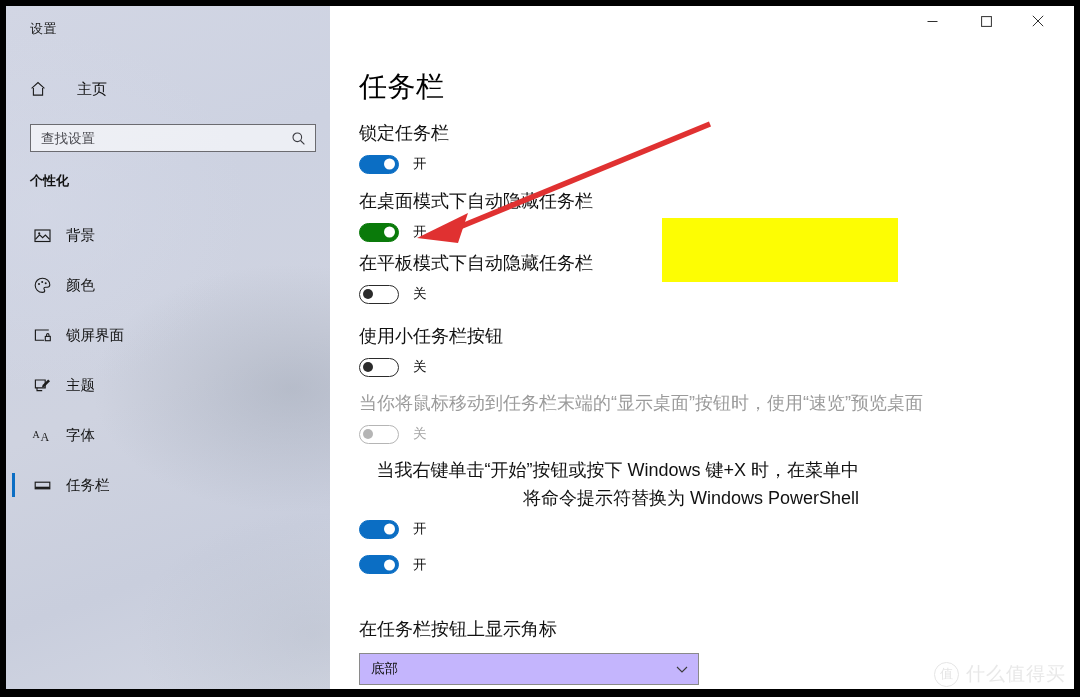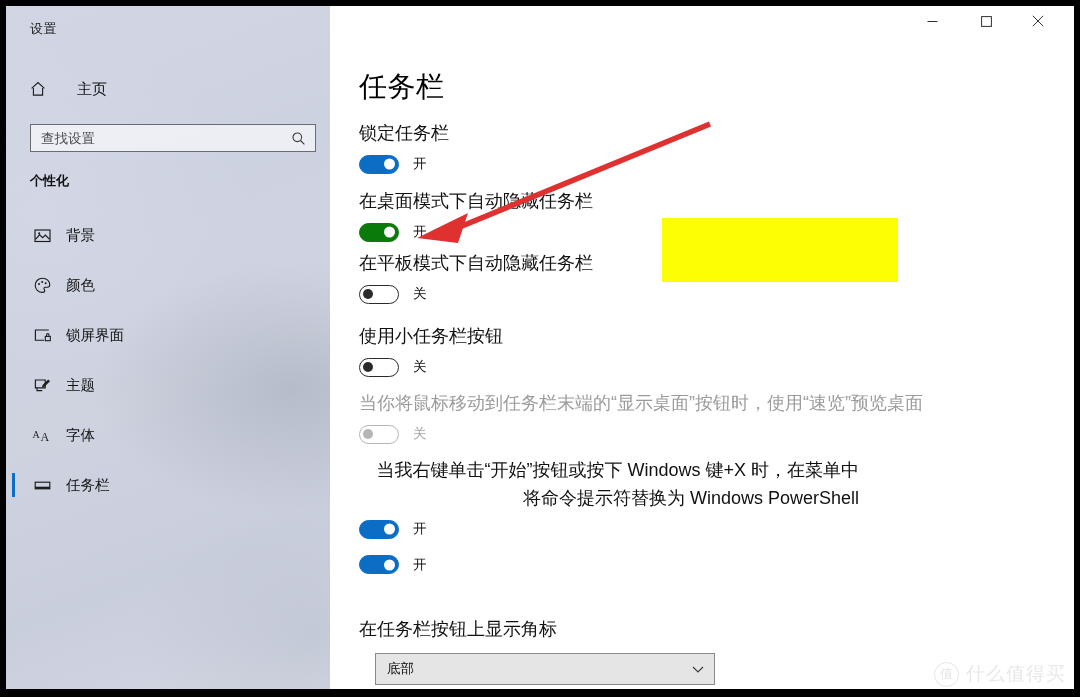--- a/index.html
+++ b/index.html
@@ -235,26 +235,25 @@
     margin-left: 14px;
   }
   .tgl-state.dim { color: #a5a5a5; }
 
   
   .dd {
     margin-top: 9px;
     width: 340px;
     height: 32px;
     border: 1px solid #8a8a8a;
-    background: #e5e5e5;
+    background: #c4b5fd;
     display: flex;
     align-items: center;
     box-sizing: border-box;
     cursor: default;
-    margin-left: 16px;
   }
   .dd-val {
     flex: 1;
     font-size: 13.5px;
     color: #111;
     padding-left: 11px;
   }
   .dd-ico {
     width: 32px;
     display: flex;

